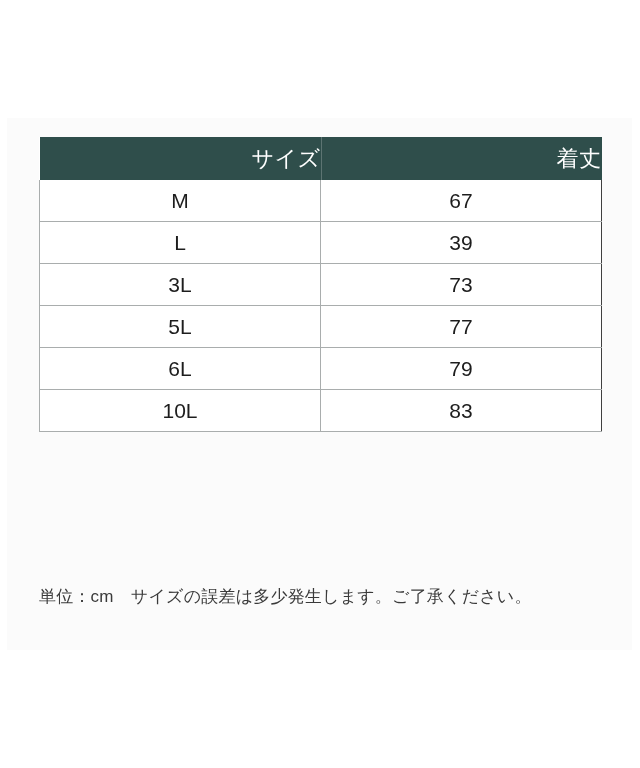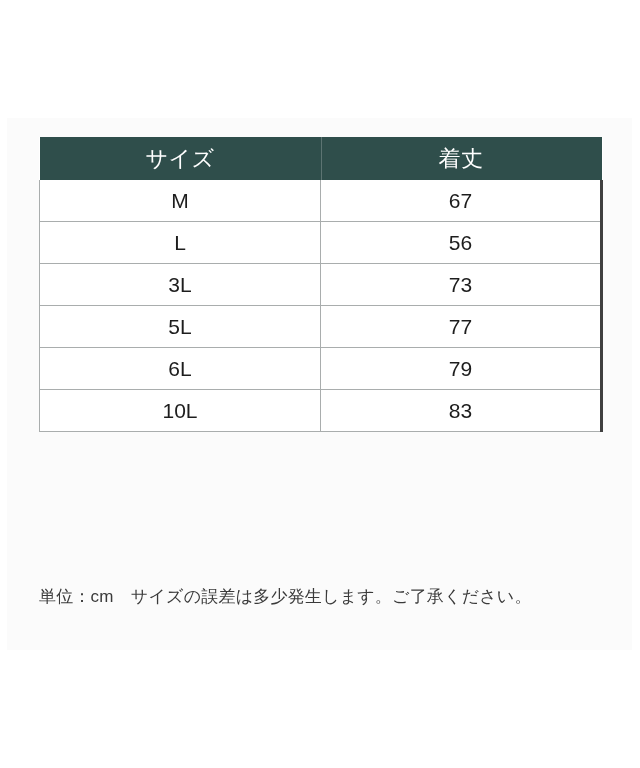--- a/index.html
+++ b/index.html
@@ -48,42 +48,42 @@
   table.size-table col.col-size { width: 281px; }
   table.size-table col.col-value { width: 281px; }
 
   table.size-table thead th {
     background: #2f4e4b;
     color: #ffffff;
     font-weight: 400;
     font-size: 22px;
     line-height: 1;
     height: 43px;
-    text-align: center;
+    text-align: right;
     vertical-align: middle;
     padding: 0;
     border: none;
     letter-spacing: 0.5px;
   }
 
   table.size-table thead th.th-divider {
     box-shadow: inset 1px 0 0 #5d7472;
   }
 
   table.size-table tbody td {
     height: 41px;
     font-size: 21px;
     color: #1d1d1d;
     text-align: center;
     vertical-align: middle;
     padding: 0;
     background: #ffffff;
     border-bottom: 1px solid #a9adad;
     border-left: 1px solid #a9adad;
-    border-right: 3px solid #404040;
+    border-right: 1px solid #404040;
   }
 
   table.size-table tbody tr:first-child td {
     border-top: none;
   }
 
   table.size-table tbody td.cell-size {
     border-right: 1px solid #a9adad;
   }
 
@@ -121,21 +121,21 @@
           <th class="th-divider">着丈</th>
         </tr>
       </thead>
       <tbody>
         <tr>
           <td class="cell-size">M</td>
           <td class="cell-value">67</td>
         </tr>
         <tr>
           <td class="cell-size">L</td>
-          <td class="cell-value">56</td>
+          <td class="cell-value">39</td>
         </tr>
         <tr>
           <td class="cell-size">3L</td>
           <td class="cell-value">73</td>
         </tr>
         <tr>
           <td class="cell-size">5L</td>
           <td class="cell-value">77</td>
         </tr>
         <tr>

